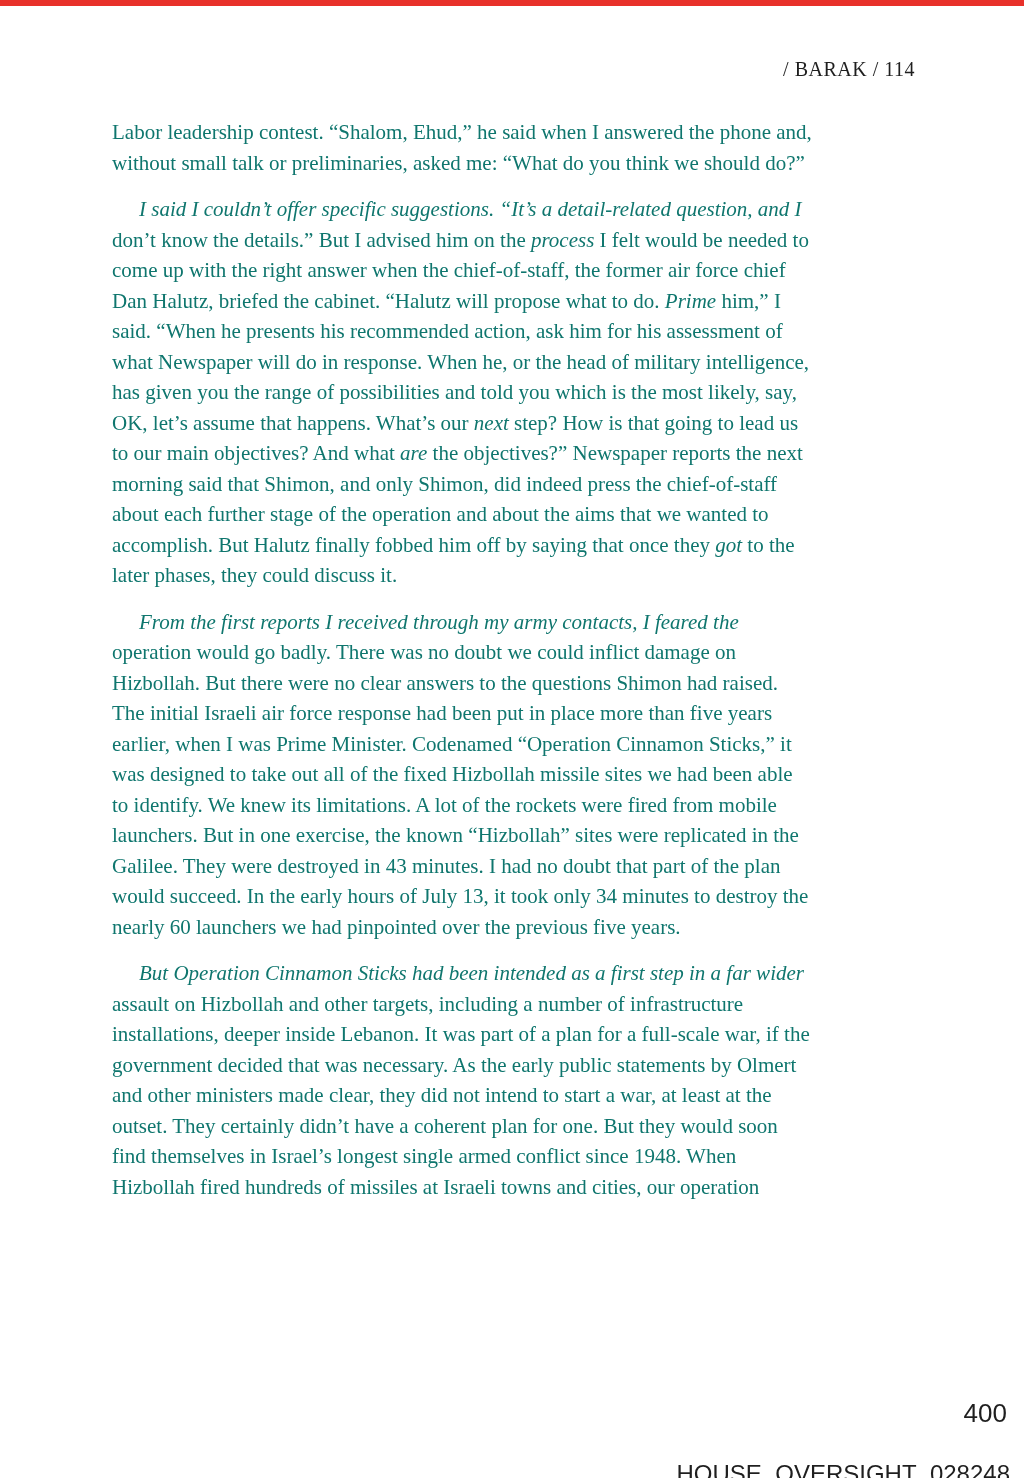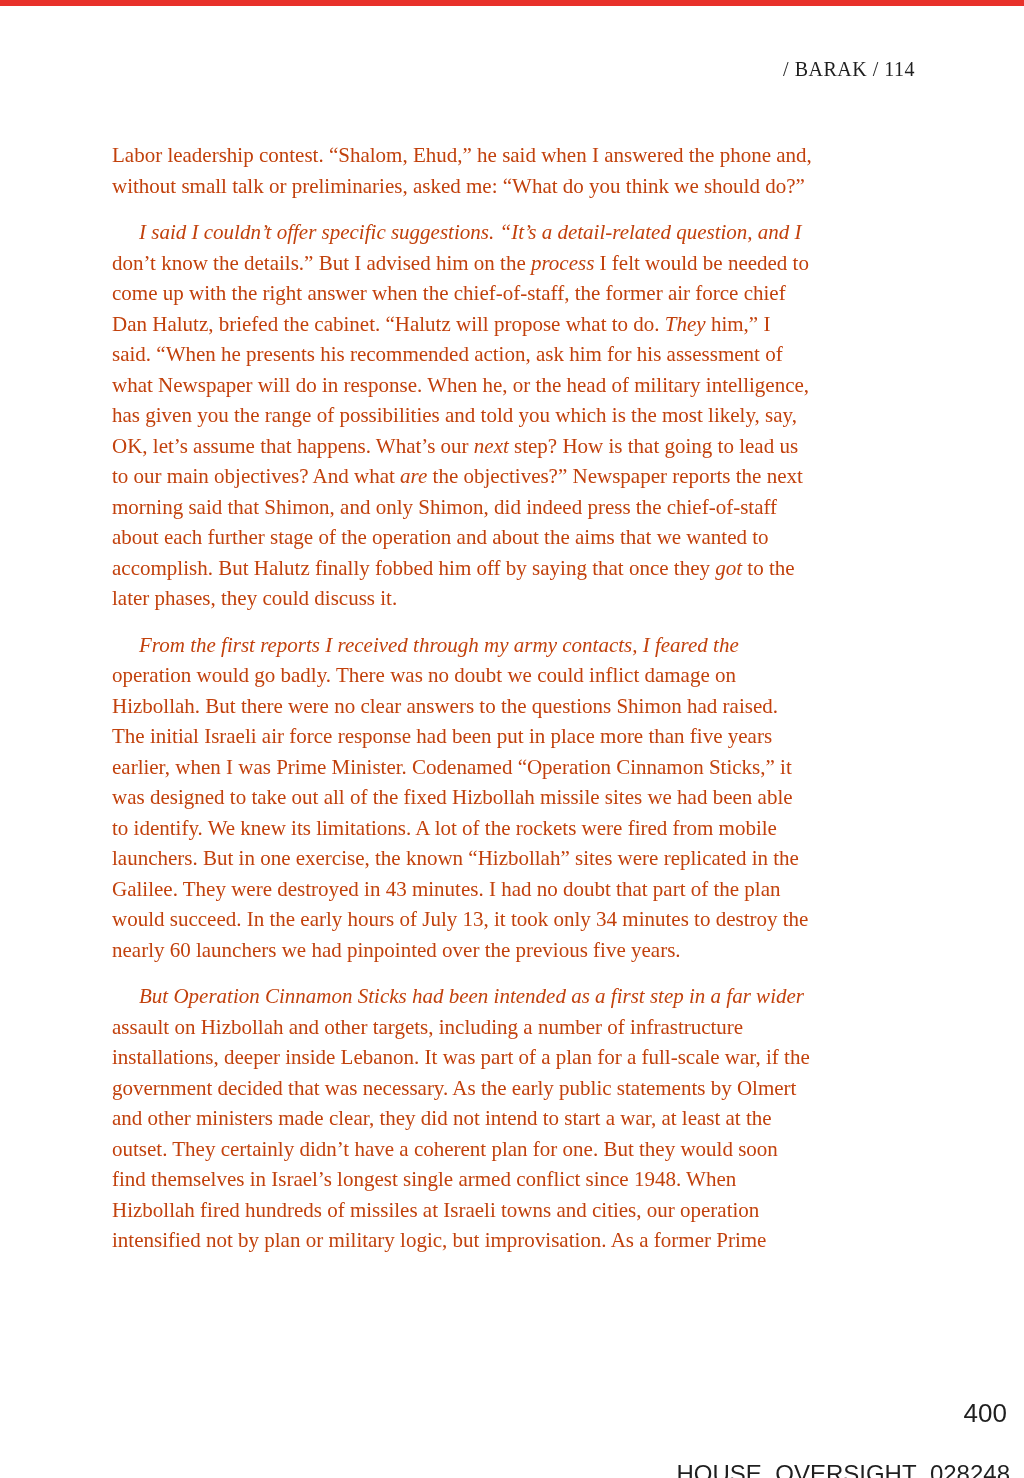--- a/index.html
+++ b/index.html
@@ -29,22 +29,21 @@
     right: 109px;
     font-size: 20px;
     letter-spacing: 0.5px;
     color: #1f1f1f;
   }
   .doc-body {
     position: absolute;
     top: 117px;
     left: 112px;
     width: 806px;
-    color: #c2410c;
-    margin-top: 23px;
+    color: #0f766e;
   }
   .para {
     margin: 0 0 16px 0;
     padding: 0;
   }
   .line {
     display: block;
     white-space: nowrap;
     font-size: 21px;
     line-height: 30.5px;
@@ -85,21 +84,21 @@
 
   <div class="doc-body">
       <p class="para">
         <span class="line"><span>Labor leadership contest. “Shalom, Ehud,” he said when I answered the phone and,</span></span>
         <span class="line"><span>without small talk or preliminaries, asked me: “What do you think we should do?”</span></span>
       </p>
       <p class="para indent">
         <span class="line"><span>I said I couldn’t offer specific suggestions. “It’s a detail-related question, and I</span></span>
         <span class="line"><span>don’t know the details.” But I advised him on the </span><em>process</em><span> I felt would be needed to</span></span>
         <span class="line"><span>come up with the right answer when the chief-of-staff, the former air force chief</span></span>
-        <span class="line"><span>Dan Halutz, briefed the cabinet. “Halutz will propose what to do. </span><em>They</em><span> him,” I</span></span>
+        <span class="line"><span>Dan Halutz, briefed the cabinet. “Halutz will propose what to do. </span><em>Prime</em><span> him,” I</span></span>
         <span class="line"><span>said. “When he presents his recommended action, ask him for his assessment of</span></span>
         <span class="line"><span>what Newspaper will do in response. When he, or the head of military intelligence,</span></span>
         <span class="line"><span>has given you the range of possibilities and told you which is the most likely, say,</span></span>
         <span class="line"><span>OK, let’s assume that happens. What’s our </span><em>next</em><span> step? How is that going to lead us</span></span>
         <span class="line"><span>to our main objectives? And what </span><em>are</em><span> the objectives?” Newspaper reports the next</span></span>
         <span class="line"><span>morning said that Shimon, and only Shimon, did indeed press the chief-of-staff</span></span>
         <span class="line"><span>about each further stage of the operation and about the aims that we wanted to</span></span>
         <span class="line"><span>accomplish. But Halutz finally fobbed him off by saying that once they </span><em>got</em><span> to the</span></span>
         <span class="line"><span>later phases, they could discuss it.</span></span>
       </p>
@@ -118,19 +117,18 @@
       </p>
       <p class="para indent">
         <span class="line"><span>But Operation Cinnamon Sticks had been intended as a first step in a far wider</span></span>
         <span class="line"><span>assault on Hizbollah and other targets, including a number of infrastructure</span></span>
         <span class="line"><span>installations, deeper inside Lebanon. It was part of a plan for a full-scale war, if the</span></span>
         <span class="line"><span>government decided that was necessary. As the early public statements by Olmert</span></span>
         <span class="line"><span>and other ministers made clear, they did not intend to start a war, at least at the</span></span>
         <span class="line"><span>outset. They certainly didn’t have a coherent plan for one. But they would soon</span></span>
         <span class="line"><span>find themselves in Israel’s longest single armed conflict since 1948. When</span></span>
         <span class="line"><span>Hizbollah fired hundreds of missiles at Israeli towns and cities, our operation</span></span>
-        <span class="line"><span>intensified not by plan or military logic, but improvisation. As a former Prime</span></span>
       </p>
     </div>
 
   <div class="page-number">400</div>
   <div class="bates-stamp">HOUSE_OVERSIGHT_028248</div>
 </div>
 
 </body></html>

